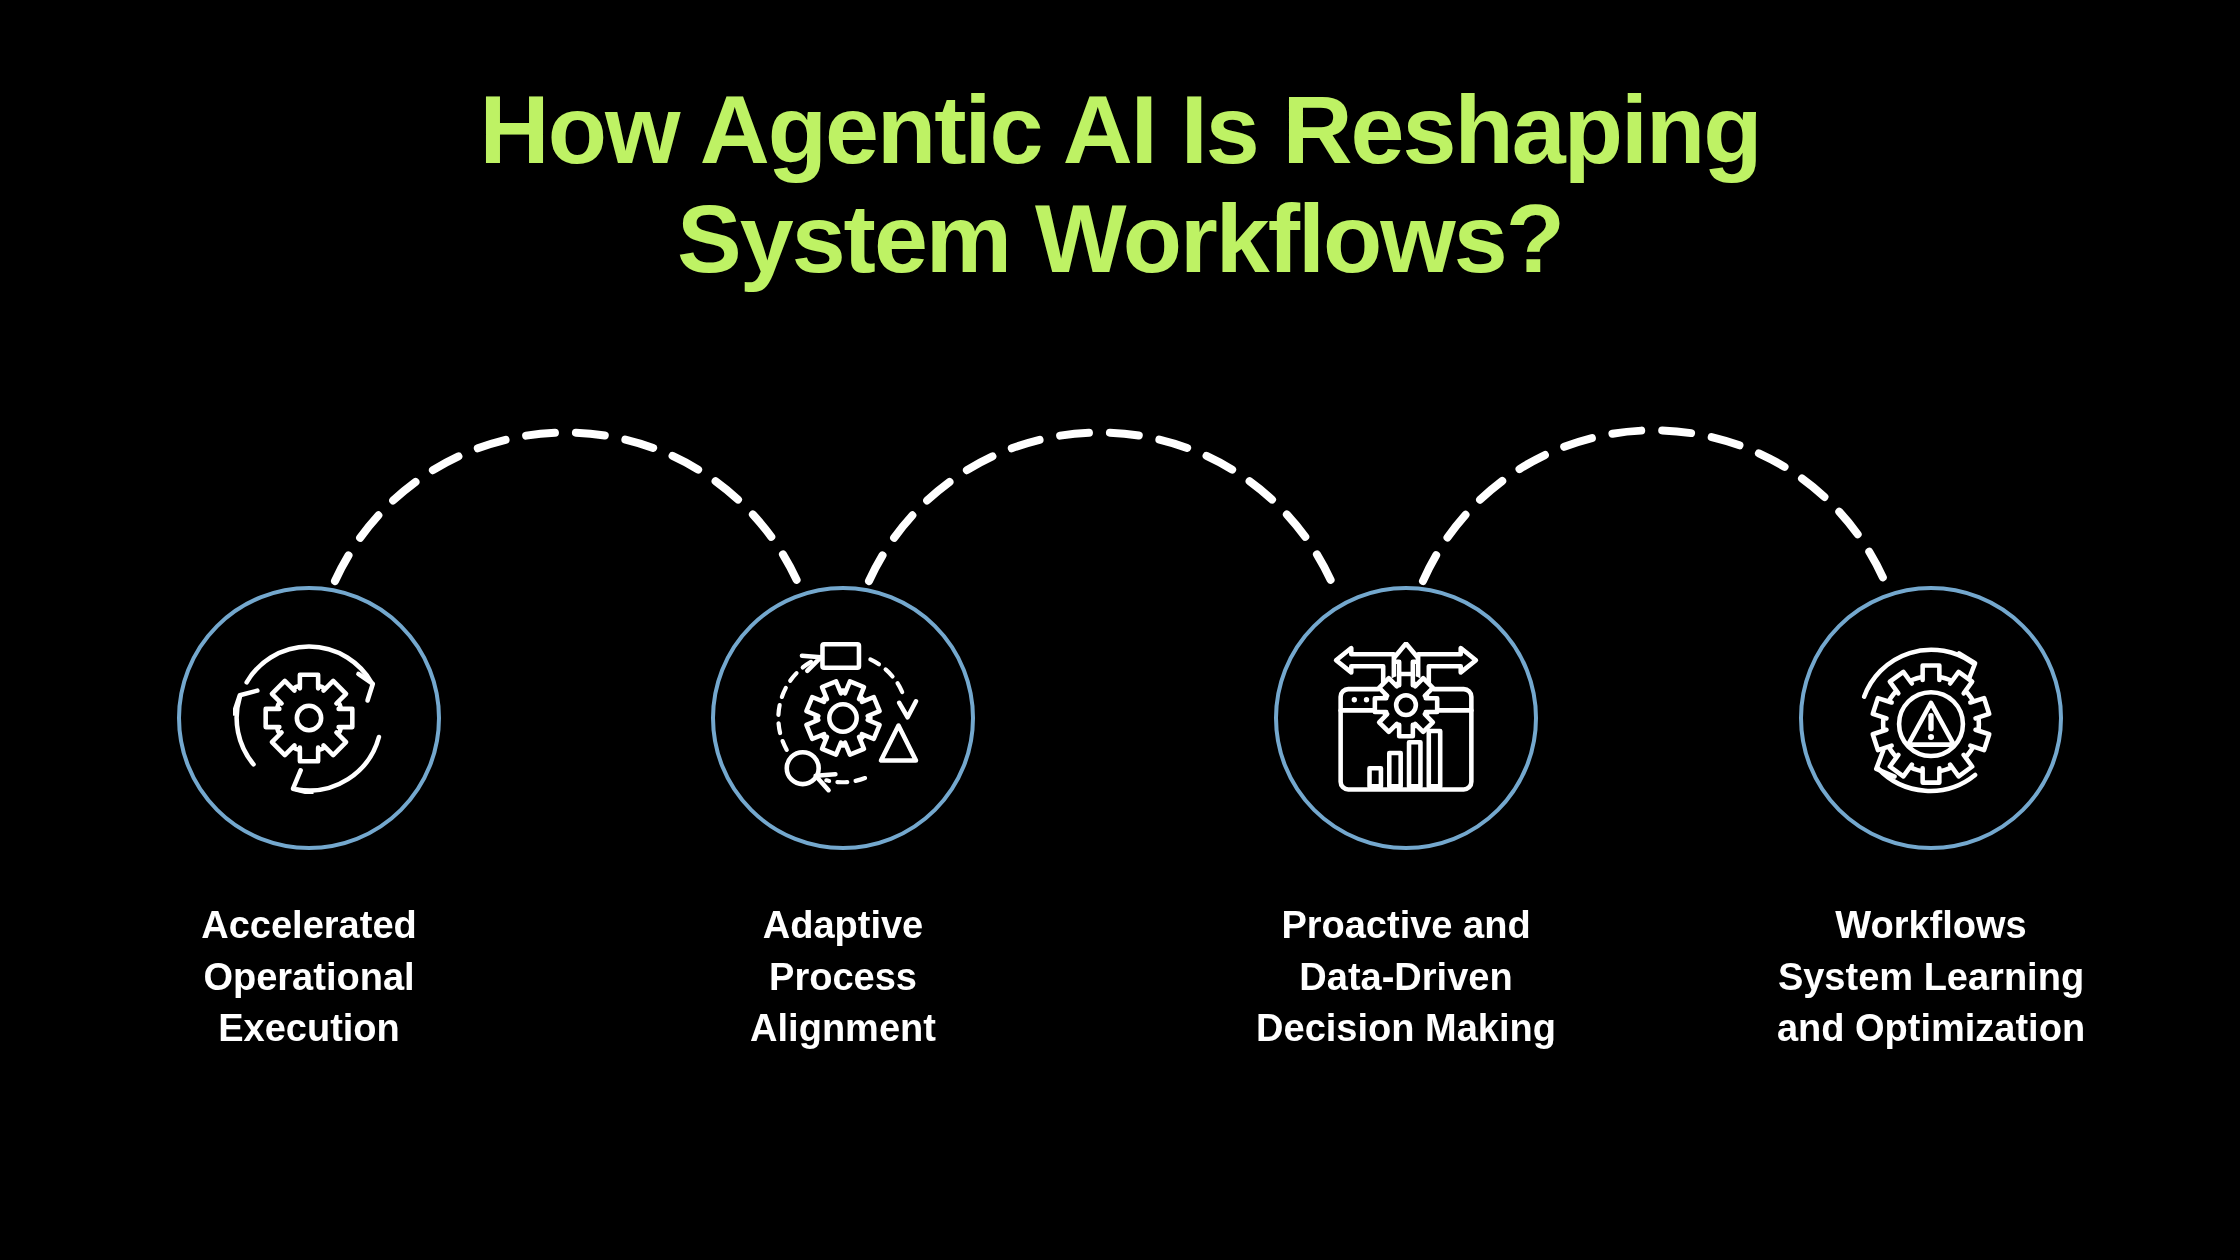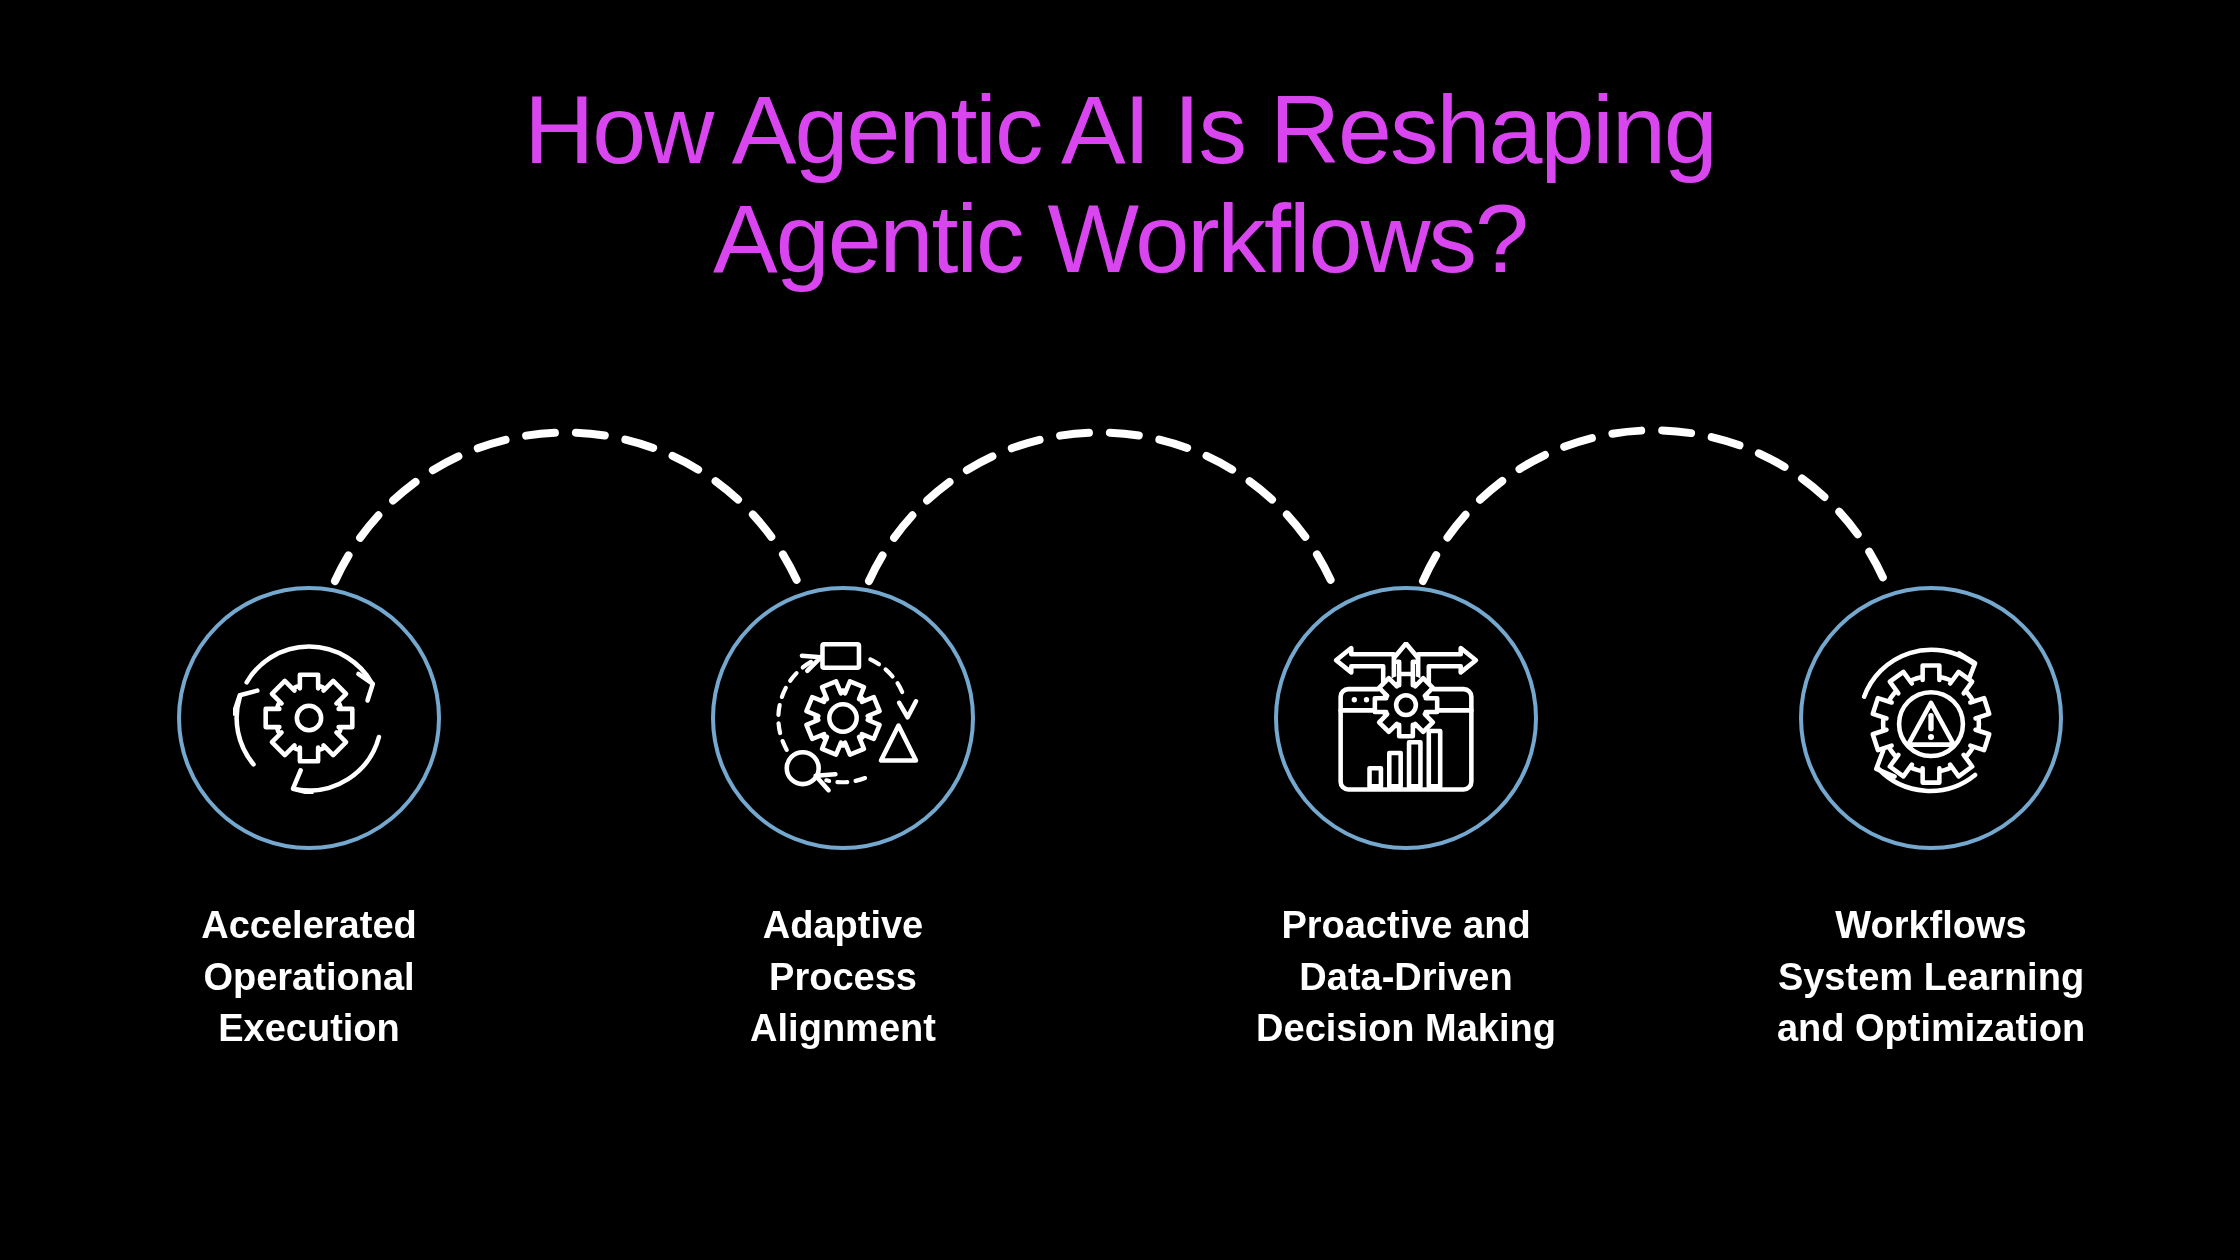--- a/index.html
+++ b/index.html
@@ -1,19 +1,19 @@
 <!DOCTYPE html>
 <html><head>
 <meta charset="utf-8">
 <style>
   html,body{margin:0;padding:0;background:#000;}
   .stage{position:relative;width:2240px;height:1260px;background:#000;overflow:hidden;
          font-family:"Liberation Sans", sans-serif;}
   .title{position:absolute;top:76px;left:0;width:100%;margin:0;text-align:center;
-         color:#d946ef;font-size:97px;font-weight:normal;line-height:1.12;letter-spacing:-2px;}
+         color:#bef264;font-size:97px;font-weight:bold;line-height:1.12;letter-spacing:-2px;}
   .arcs{position:absolute;left:0;top:0;width:2240px;height:1260px;}
   .arc{fill:none;stroke:#FFFFFF;stroke-width:8;stroke-linecap:round;stroke-dasharray:29 21;}
   .step{position:absolute;top:586px;width:460px;text-align:center;}
   .ring{width:264px;height:264px;box-sizing:border-box;border:4px solid #74A8CE;border-radius:50%;
         margin:0 auto;display:flex;align-items:center;justify-content:center;}
   .ico{width:152px;height:152px;display:block;}
   .label{margin-top:50px;color:#FFFFFF;font-size:38px;font-weight:bold;line-height:1.36;}
   .label span{display:block;}
   
   .s{fill:none;stroke:#FFFFFF;stroke-width:6;stroke-linecap:round;stroke-linejoin:round;}
@@ -23,21 +23,21 @@
   .m{fill:#000000;stroke:none;}
   .d{stroke-dasharray:13 11;stroke-width:5.5;}
 </style>
 </head>
 <body>
 
 <div class="stage">
 
   <h1 class="title">
     <span>How Agentic AI Is Reshaping</span><br>
-    <span>Agentic Workflows?</span>
+    <span>System Workflows?</span>
   </h1>
 
   <svg class="arcs" viewBox="0 0 2240 1260">
     <path class="arc" d="M 335 581 A 254 254 0 0 1 801 590"></path>
     <path class="arc" d="M 869 581 A 254 254 0 0 1 1335 590"></path>
     <path class="arc" d="M 1423 581 A 252 252 0 0 1 1889 592"></path>
   </svg>
 
   <div class="step" style="left:613px">
     <div class="ring">

